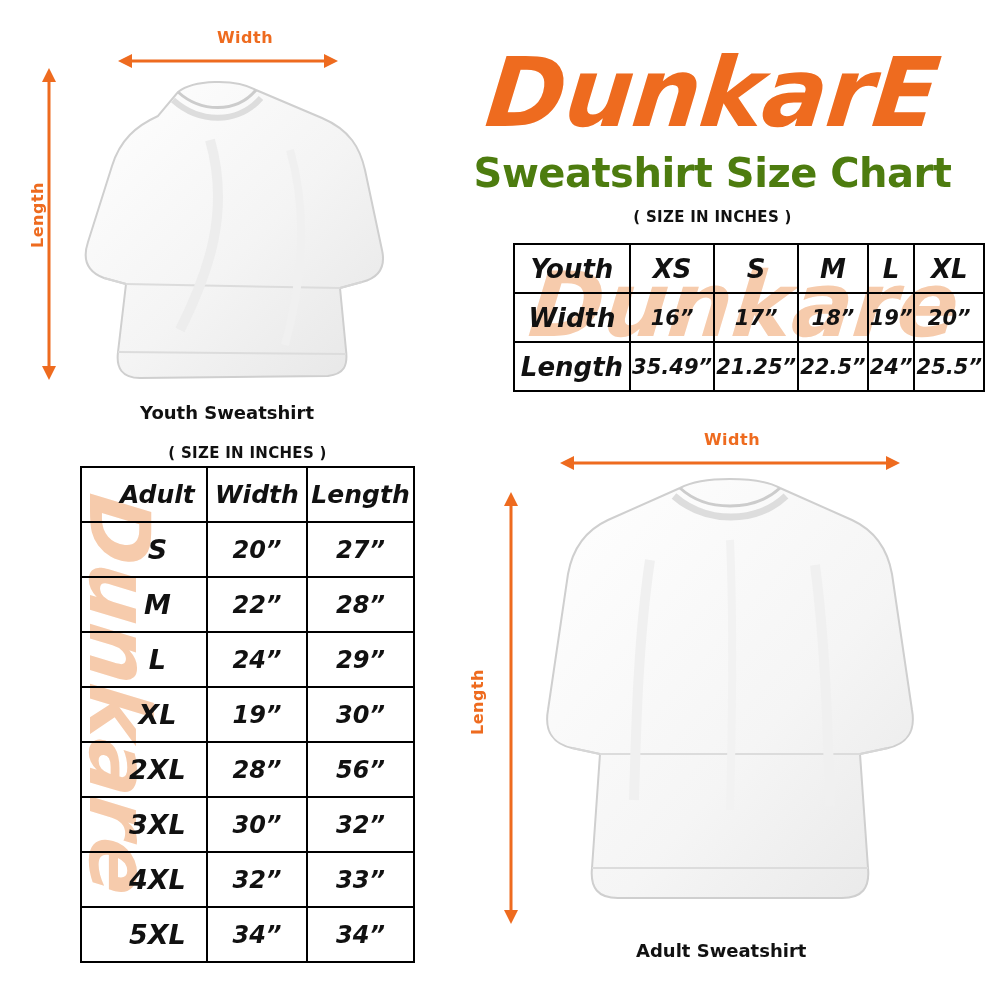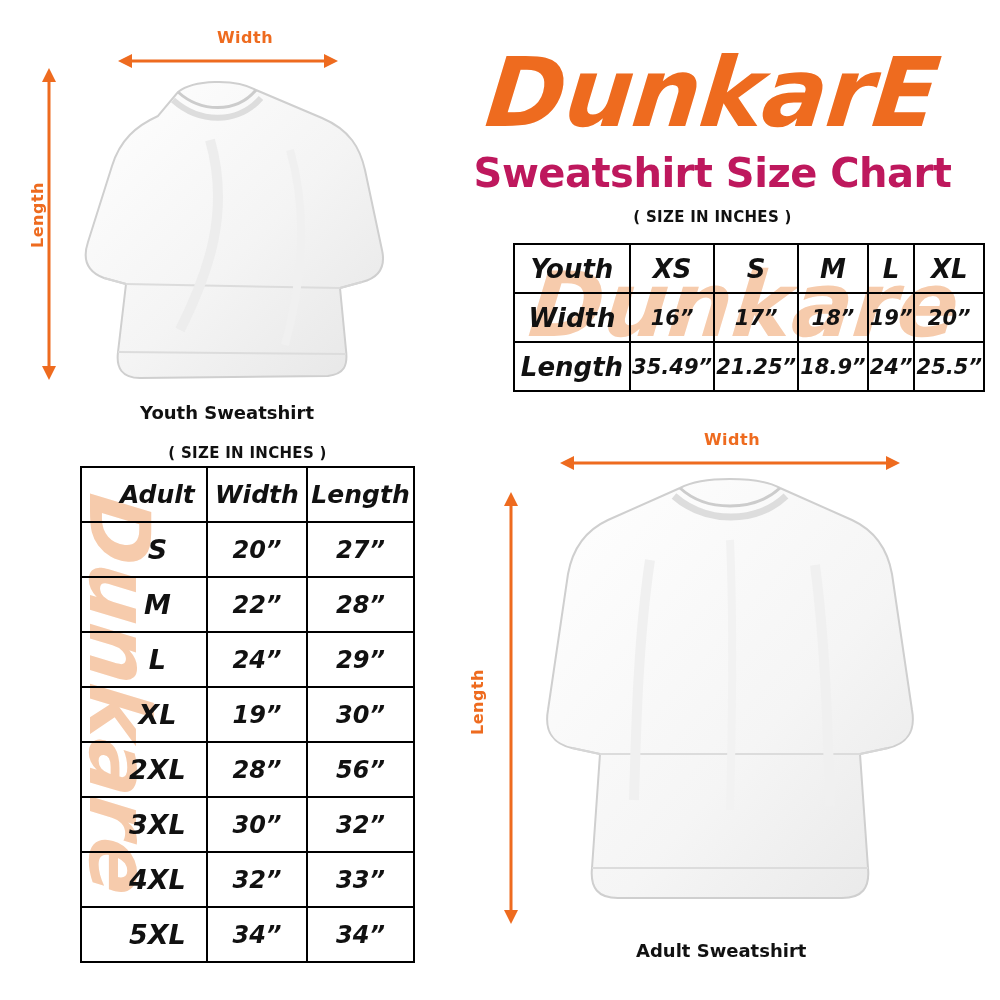--- a/index.html
+++ b/index.html
@@ -37,21 +37,21 @@
     white-space: nowrap;
   }
   #chart-title {
     left: 440px;
     top: 150px;
     width: 545px;
     text-align: center;
     font-family: "DejaVu Sans", sans-serif;
     font-weight: bold;
     font-size: 40px;
-    color: #be185d;
+    color: #4d7c0f;
     letter-spacing: -0.5px;
   }
 
   .size-note {
     font-family: "DejaVu Sans", sans-serif;
     font-weight: bold;
     font-size: 15px;
     color: #111;
     letter-spacing: 0.3px;
   }
@@ -195,21 +195,21 @@
       <td class="val">16”</td>
       <td class="val">17”</td>
       <td class="val">18”</td>
       <td class="val">19”</td>
       <td class="val">20”</td>
     </tr>
     <tr>
       <td class="rowlabel hdr-cell">Length</td>
       <td class="val">35.49”</td>
       <td class="val">21.25”</td>
-      <td class="val">18.9”</td>
+      <td class="val">22.5”</td>
       <td class="val">24”</td>
       <td class="val">25.5”</td>
     </tr>
   </tbody>
     </table>
 </div>
 
 <div class="abs size-note" id="adult-size-note">( SIZE IN INCHES )</div>
 
 <div class="abs" id="adult-table">

